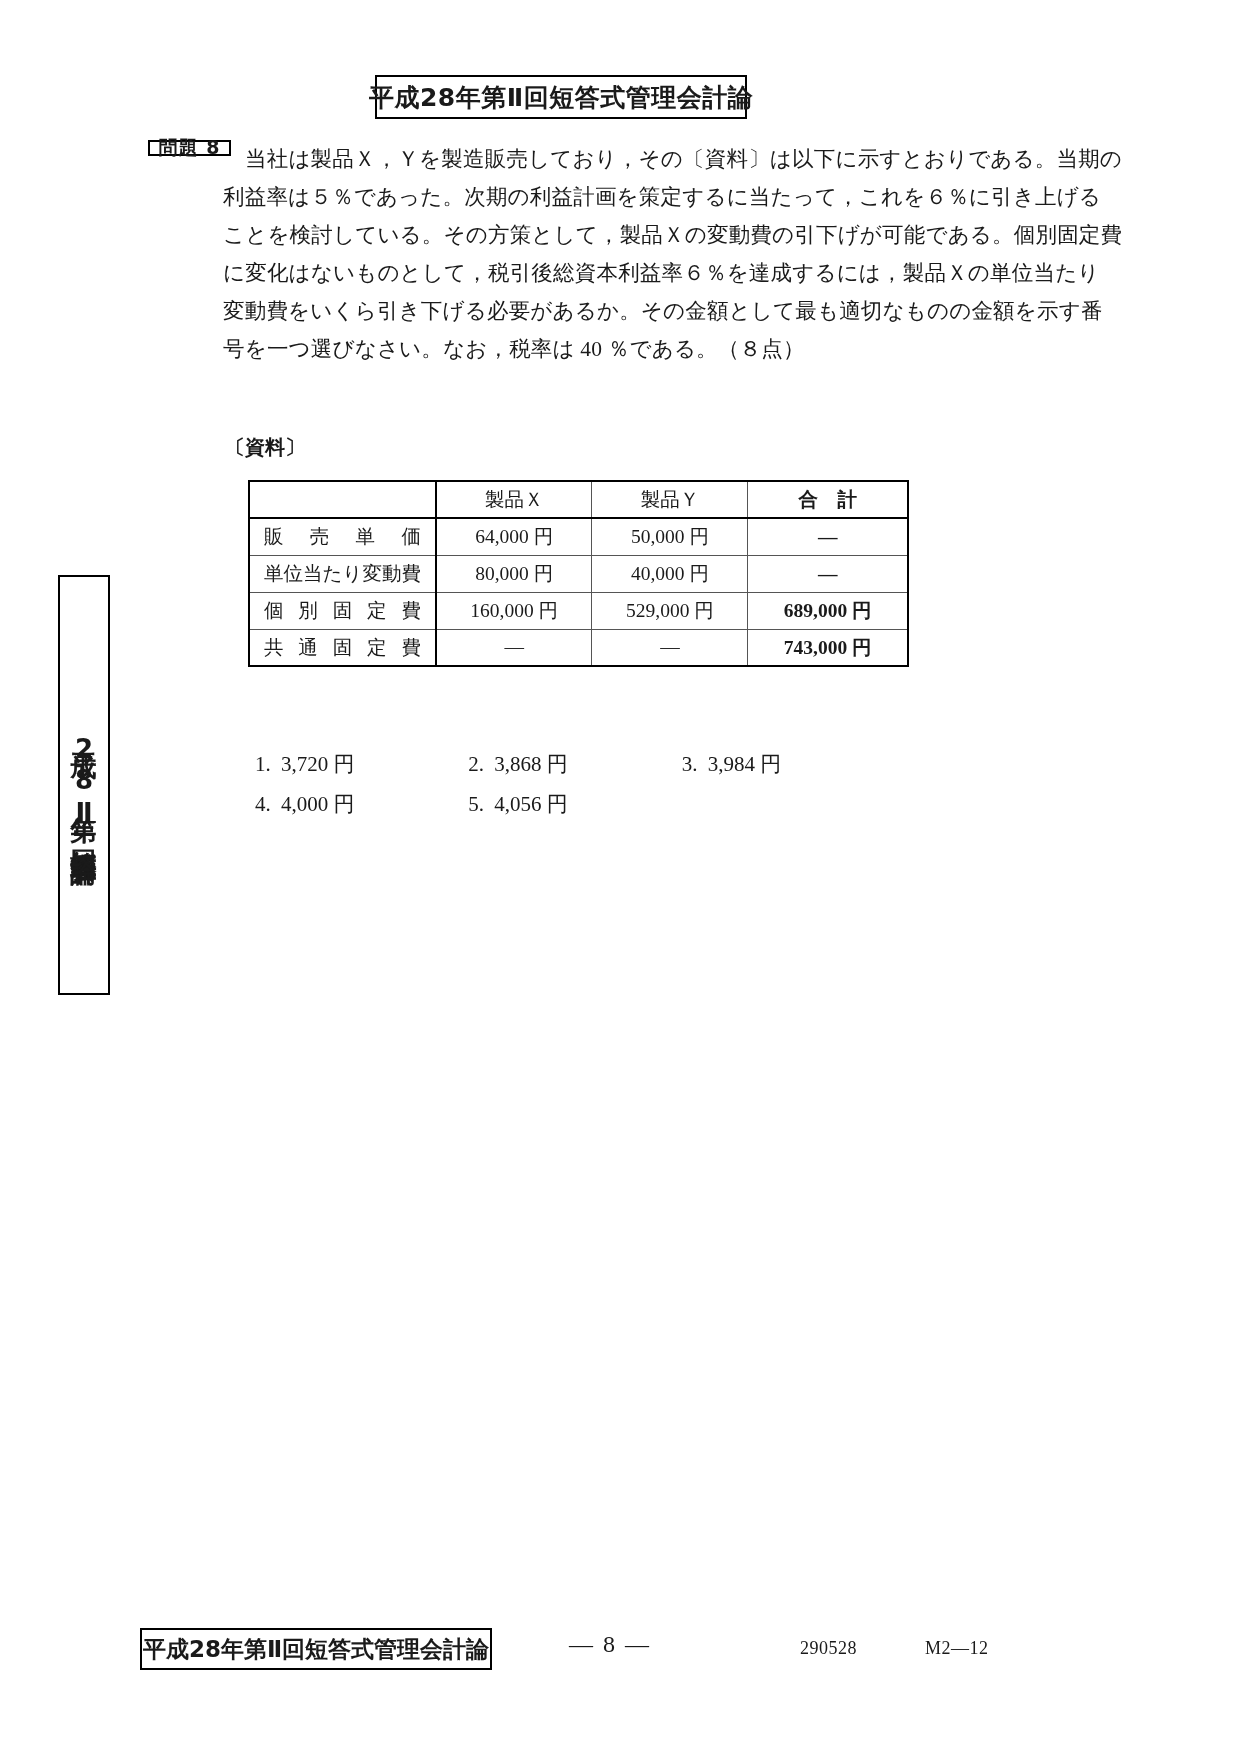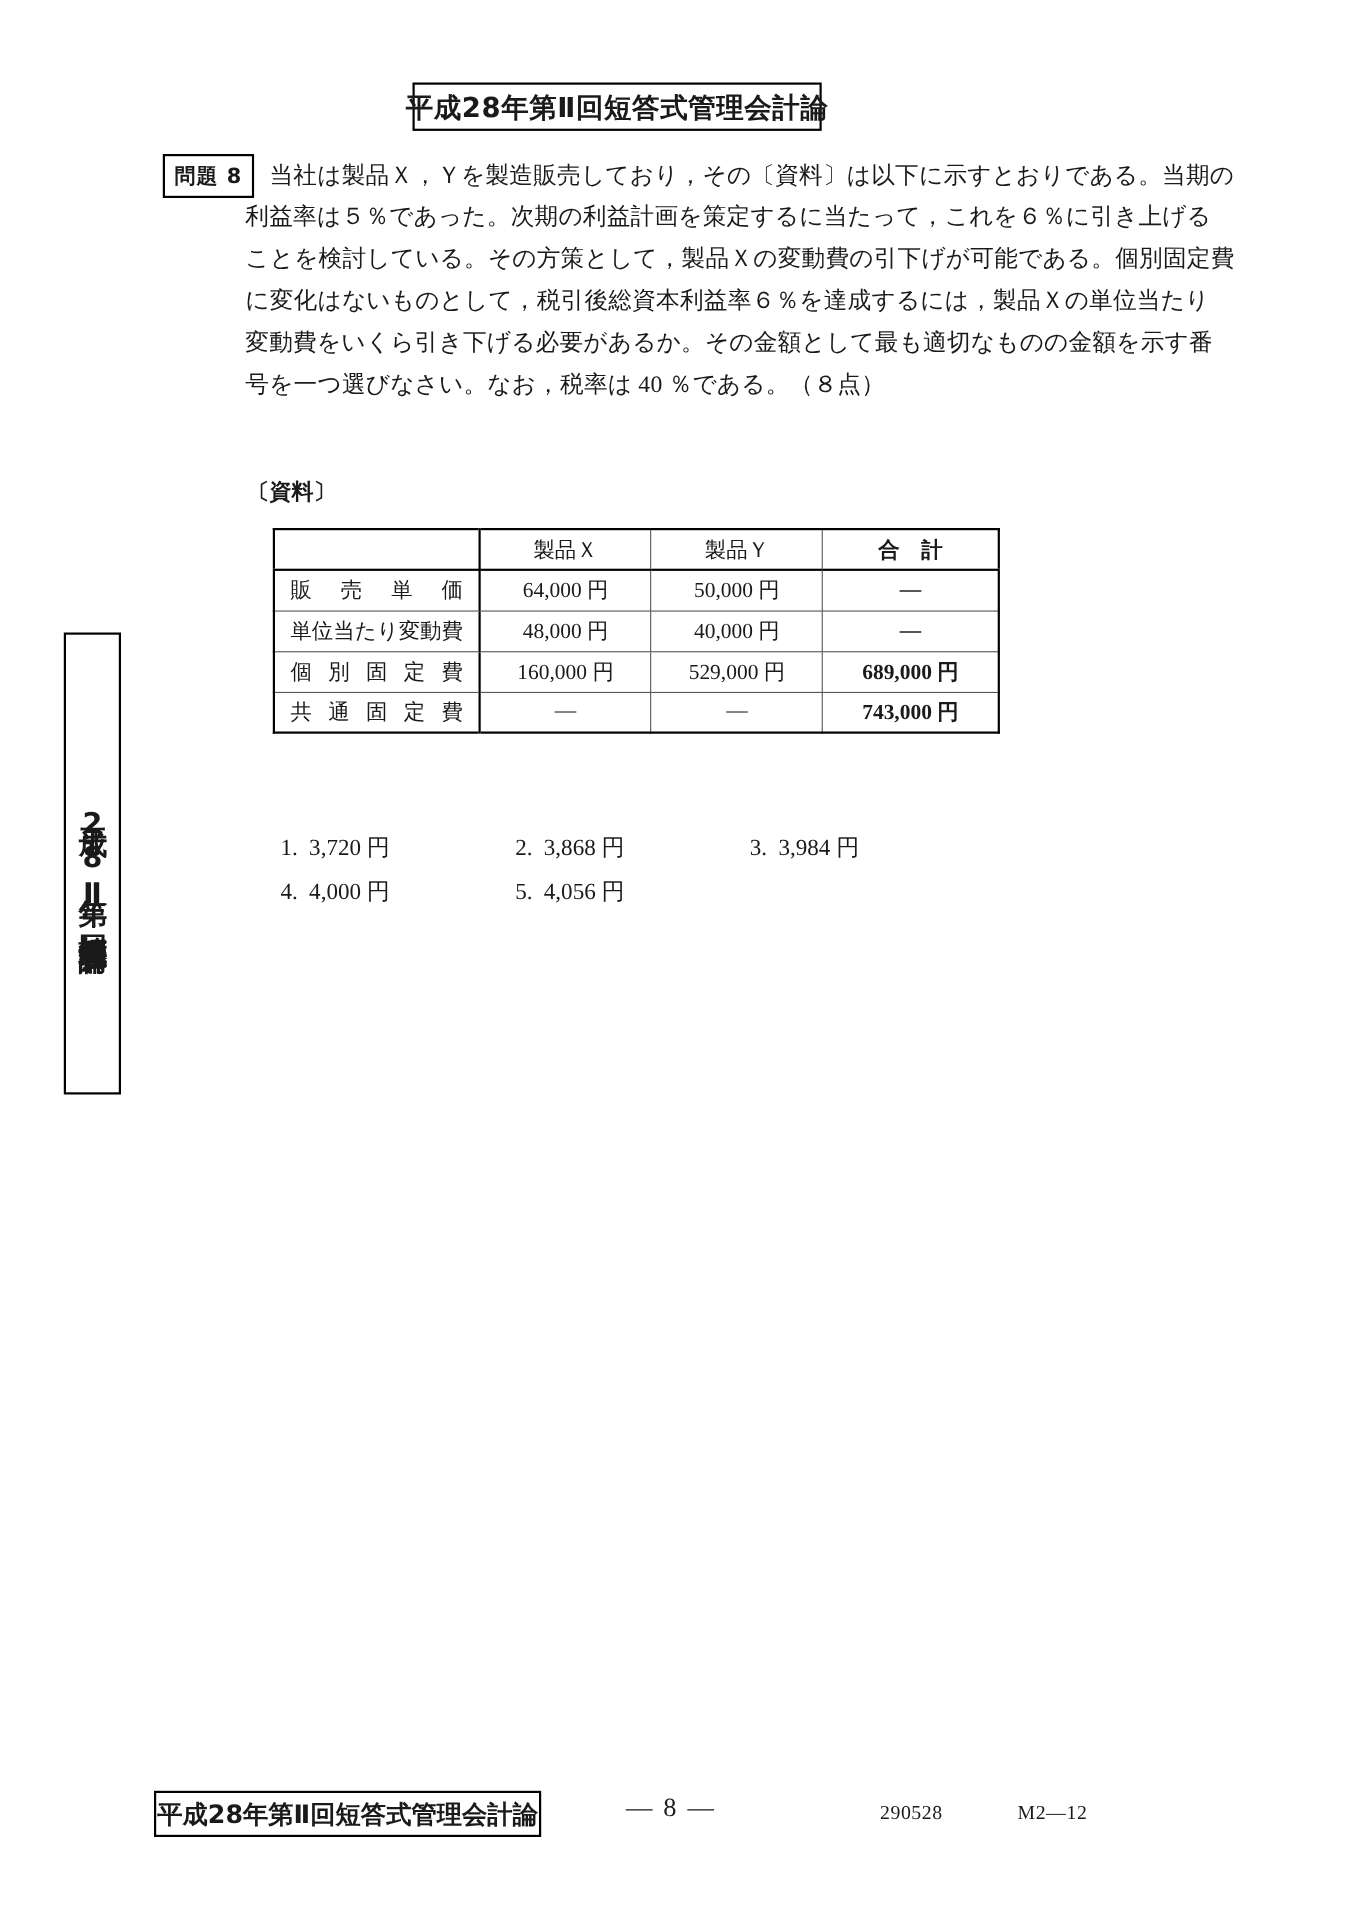--- a/index.html
+++ b/index.html
@@ -36,21 +36,21 @@
     letter-spacing: 0.5px;
     white-space: nowrap;
   }
 
   
   #question-badge {
     position: absolute;
     left: 148px;
     top: 140px;
     width: 83px;
-    height: 40px;
+    height: 16px;
     border: 2px solid #000;
     box-sizing: border-box;
     display: flex;
     align-items: center;
     justify-content: center;
     font-family: "DejaVu Sans", "Liberation Sans", sans-serif;
     font-weight: bold;
     font-size: 19px;
     letter-spacing: 1px;
   }
@@ -138,21 +138,20 @@
   #answers {
     position: absolute;
     left: 255px;
     top: 750px;
     width: 640px;
     font-size: 21px;
   }
   #answers .ansrow {
     display: flex;
     height: 40px;
-    align-items: center;
   }
   #answers .ansitem {
     width: 222px;
     white-space: nowrap;
   }
   #answers .ansnum {
     display: inline-block;
     width: 26px;
   }
 
@@ -252,21 +251,21 @@
       <td class="colt">合　計</td>
     </tr>
     <tr>
       <td class="rowlabel">販売単価</td>
       <td class="colx">64,000 円</td>
       <td class="coly">50,000 円</td>
       <td class="colt">—</td>
     </tr>
     <tr>
       <td class="rowlabel">単位当たり変動費</td>
-      <td class="colx">48,000 円</td>
+      <td class="colx">80,000 円</td>
       <td class="coly">40,000 円</td>
       <td class="colt">—</td>
     </tr>
     <tr>
       <td class="rowlabel">個別固定費</td>
       <td class="colx">160,000 円</td>
       <td class="coly">529,000 円</td>
       <td class="colt">689,000 円</td>
     </tr>
     <tr>

